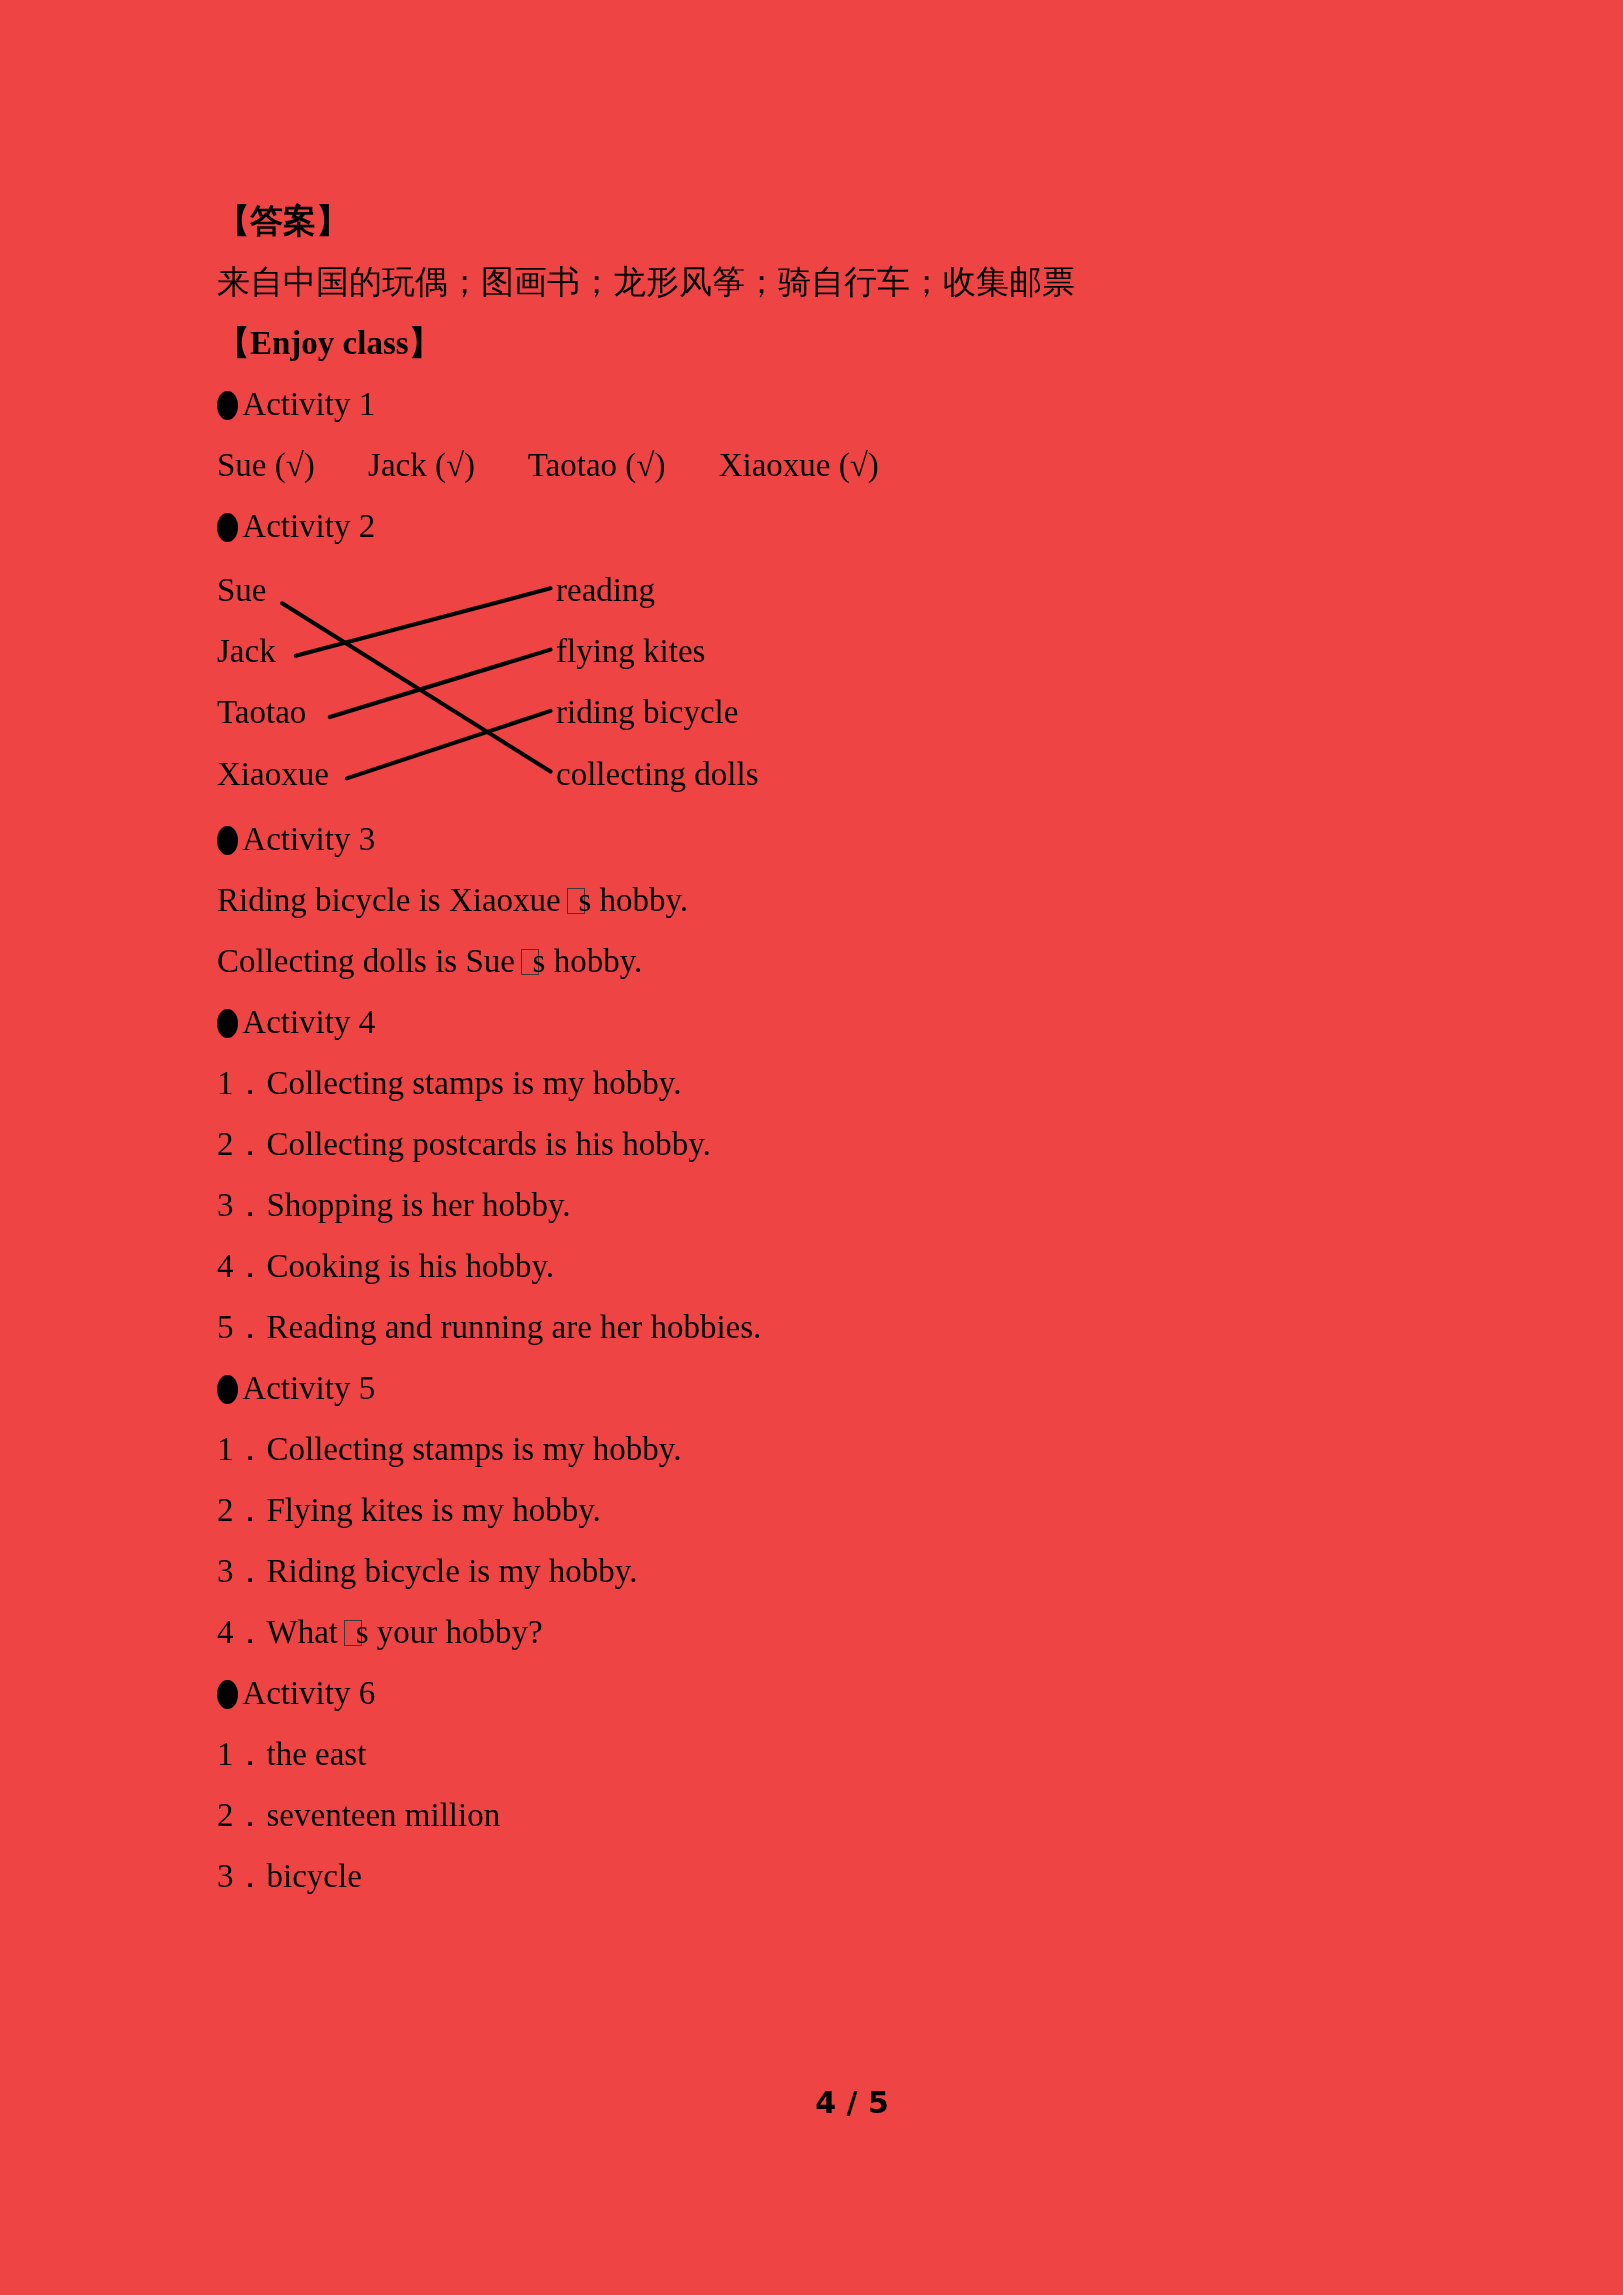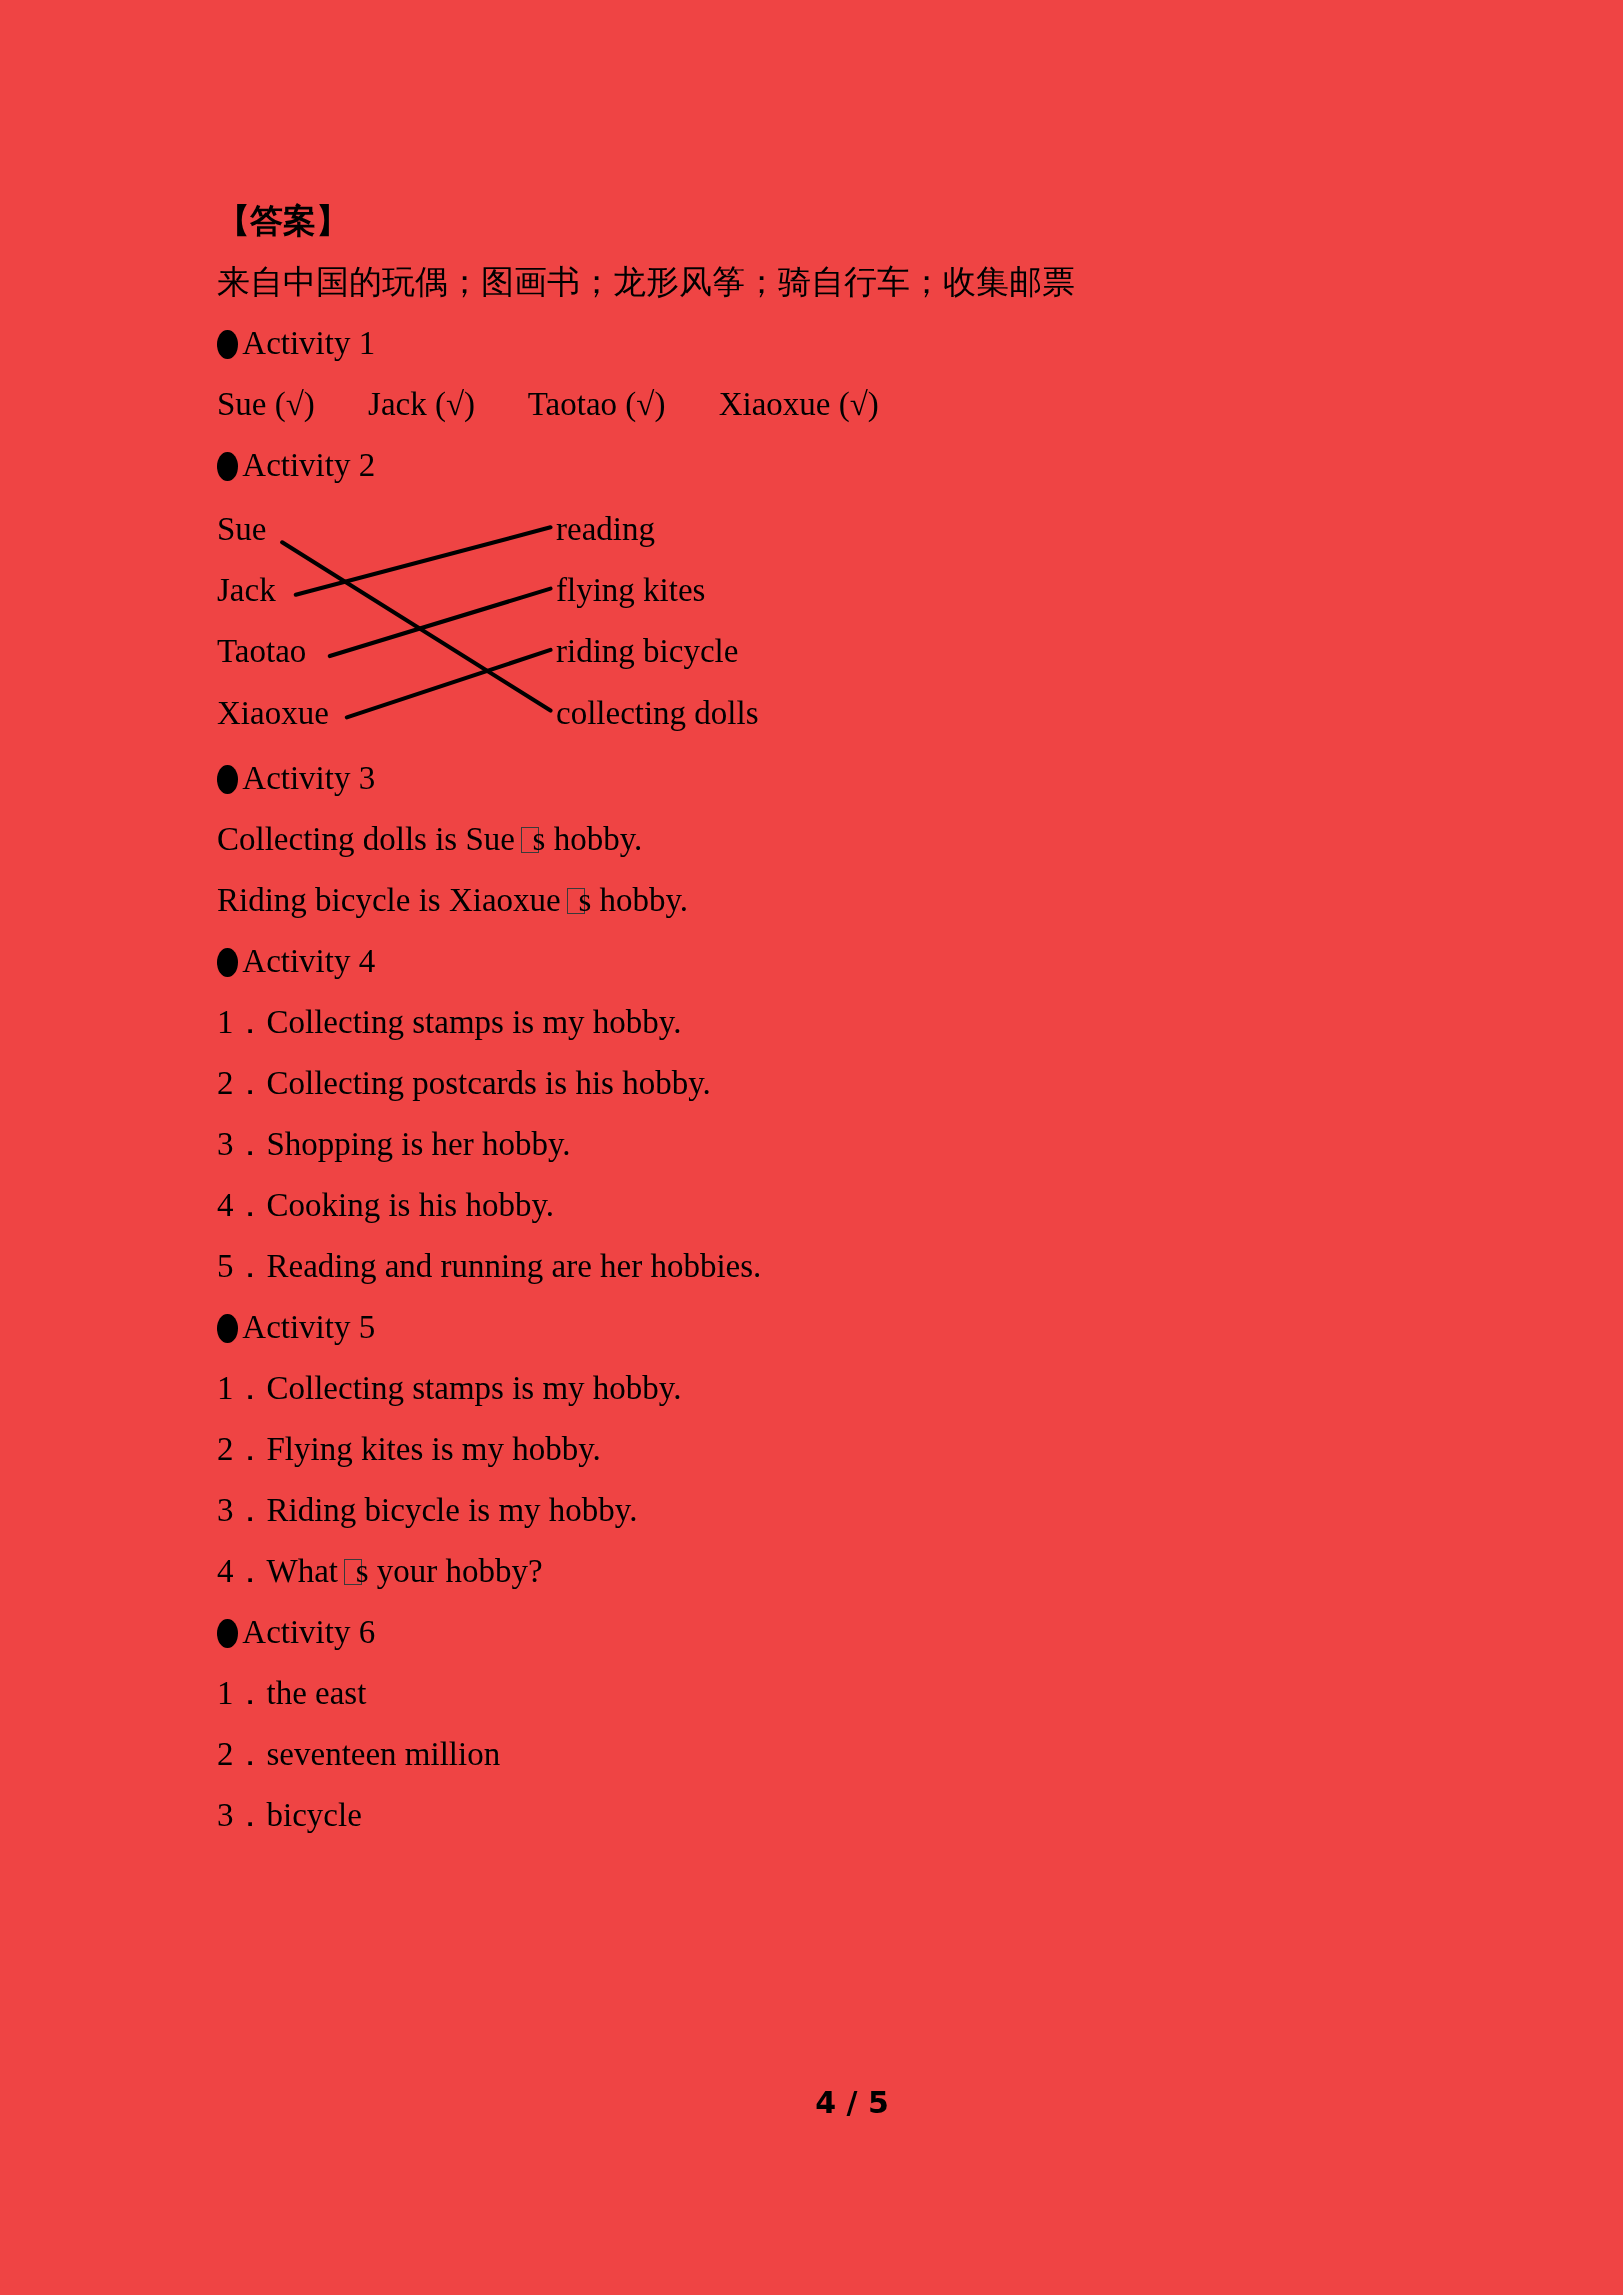--- a/index.html
+++ b/index.html
@@ -73,20 +73,21 @@
 </head>
 <body>
 
 <div class="page">
   <div class="content">
 
     <div class="line heading">【答案】</div>
 
     <div class="line">来自中国的玩偶；图画书；龙形风筝；骑自行车；收集邮票</div>
 
+    <div class="line heading">【Enjoy class】</div>
 
     <div class="line">
       <span class="bullet"></span><span>Activity 1</span>
     </div>
 
     <div class="line">
       <span class="entry"><span>Sue</span> <span>(√)</span></span>
       <span class="entry"><span>Jack</span> <span>(√)</span></span>
       <span class="entry"><span>Taotao</span> <span>(√)</span></span>
       <span class="entry"><span>Xiaoxue</span> <span>(√)</span></span>
@@ -110,24 +111,24 @@
       <span class="lbl right" style="top:13.6px">reading</span>
       <span class="lbl right" style="top:75px">flying kites</span>
       <span class="lbl right" style="top:136px">riding bicycle</span>
       <span class="lbl right" style="top:198px">collecting dolls</span>
     </div>
 
     <div class="line">
       <span class="bullet"></span><span>Activity 3</span>
     </div>
     <div class="line">
-      <span>Collecting dolls is Sue</span><span class="tofu"></span><span>s hobby.</span>
+      <span>Riding bicycle is Xiaoxue</span><span class="tofu"></span><span>s hobby.</span>
     </div>
     <div class="line">
-      <span>Riding bicycle is Xiaoxue</span><span class="tofu"></span><span>s hobby.</span>
+      <span>Collecting dolls is Sue</span><span class="tofu"></span><span>s hobby.</span>
     </div>
 
     <div class="line">
       <span class="bullet"></span><span>Activity 4</span>
     </div>
     <div class="line">1．Collecting stamps is my hobby.</div>
     <div class="line">2．Collecting postcards is his hobby.</div>
     <div class="line">3．Shopping is her hobby.</div>
     <div class="line">4．Cooking is his hobby.</div>
     <div class="line">5．Reading and running are her hobbies.</div>

